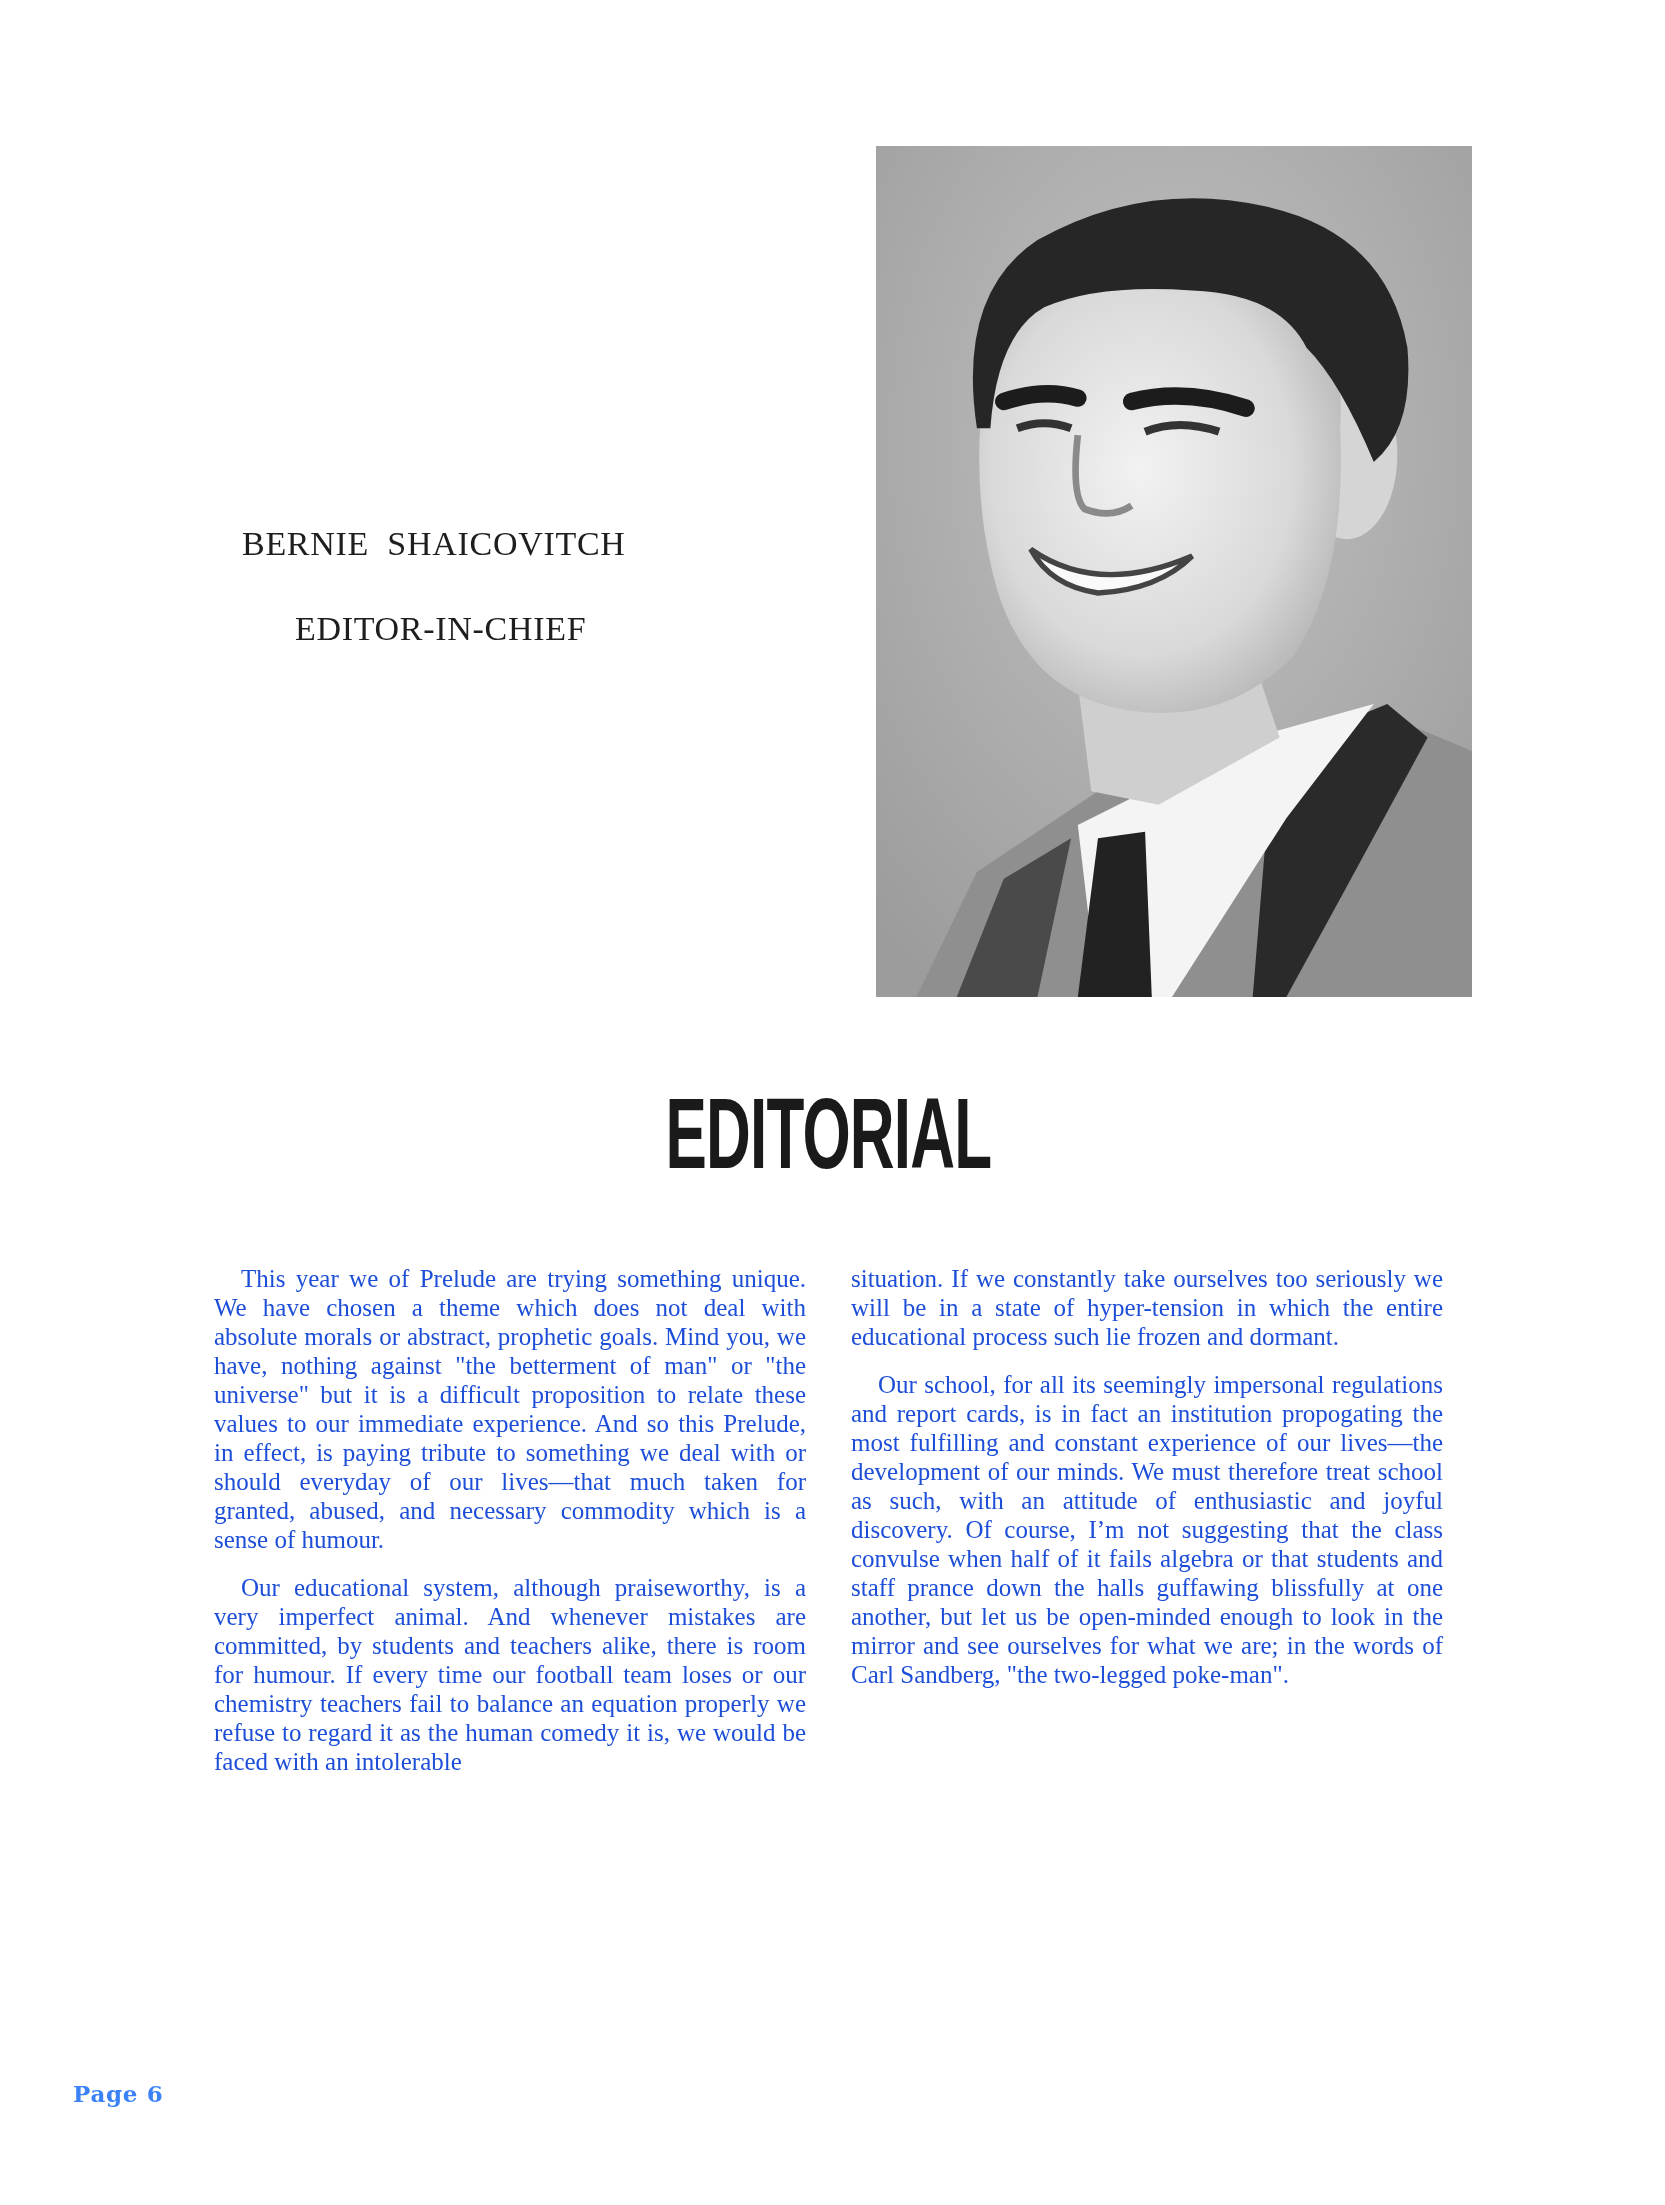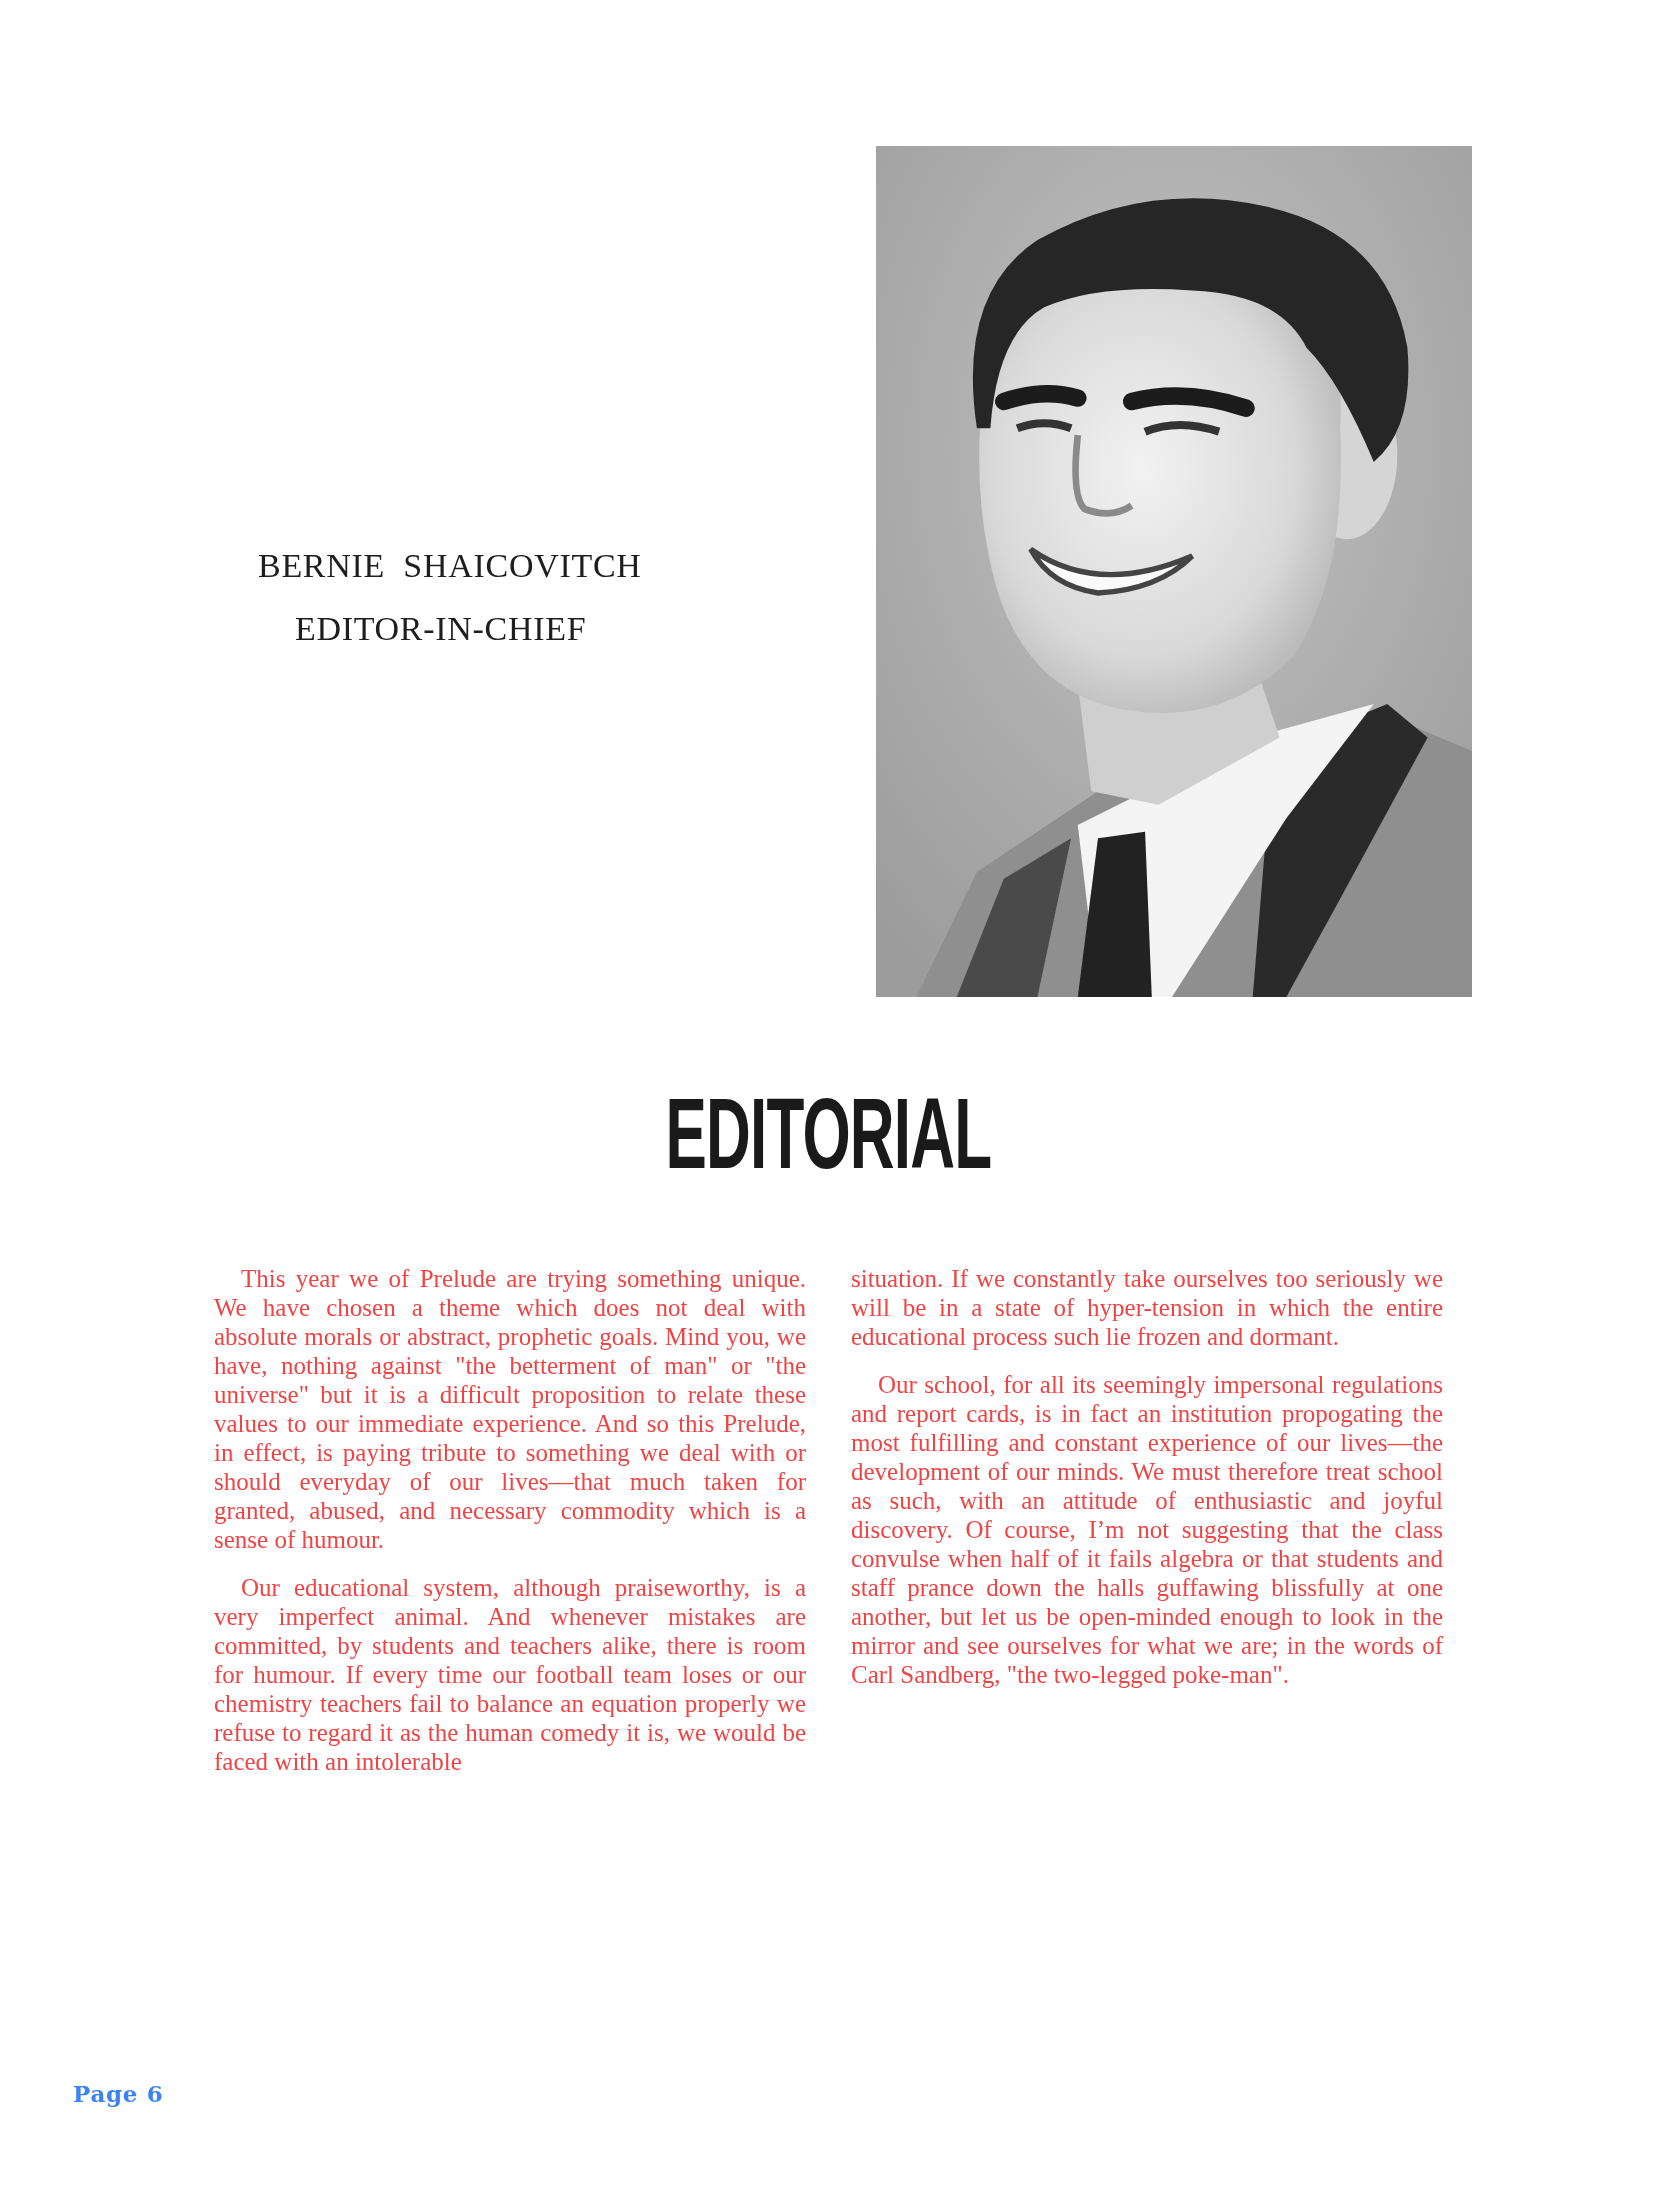--- a/index.html
+++ b/index.html
@@ -1,40 +1,40 @@
 <!DOCTYPE html>
 <html style="font-size:10.8px"><head>
 <meta charset="utf-8">
 <style>
   html, body { margin: 0; padding: 0; background: #ffffff; }
   body { width: 1666px; height: 2205px; position: relative; overflow: hidden; color: #1e1e1e; }
   .serif { font-family: "Liberation Serif", "DejaVu Serif", serif; }
 
   .name-block { position: absolute; left: 242px; top: 518px; width: 457px; }
   .name-line { font-size: 34px; letter-spacing: 0.7px; line-height: 1; white-space: nowrap; }
-  .name-line.person { position: absolute; left: 16px; top: 9.4px; margin-top: 22px; }
+  .name-line.person { position: absolute; left: 0; top: 9.4px; }
   .name-line.role { position: absolute; left: 53px; top: 94px; }
 
   .photo {
     position: absolute; left: 876px; top: 146px; width: 596px; height: 851px;
     background: radial-gradient(ellipse at 50% 30%, #b9b9b9 0%, #a9a9a9 55%, #9a9a9a 100%);
     overflow: hidden;
   }
   .photo svg { width: 100%; height: 100%; display: block; }
 
   .headline {
     position: absolute; left: 0; width: 1666px; top: 1083px; text-align: center;
     font-family: "Liberation Sans", "DejaVu Sans", sans-serif; font-weight: bold;
     font-size: 100px; line-height: 1; letter-spacing: -1.3px; color: #1a1a1a;
     transform: scaleX(0.62); transform-origin: 821px 0;
   }
 
   .column {
     position: absolute; top: 1264px; width: 592px;
-    font-size: 25px; line-height: 29px; text-align: justify; color: #ef4444;
+    font-size: 25px; line-height: 29px; text-align: justify; color: #1d4ed8;
     hyphens: manual;
   }
   .column p { margin: 0 0 19px 0; text-indent: 0; }
   .column p.indent { text-indent: 27px; }
   .col-left { left: 214px; }
   .col-right { left: 851px; }
 
   .folio {
     position: absolute; left: 73px; top: 2080px;
     font-family: "DejaVu Serif", "Liberation Serif", serif; font-weight: bold;

